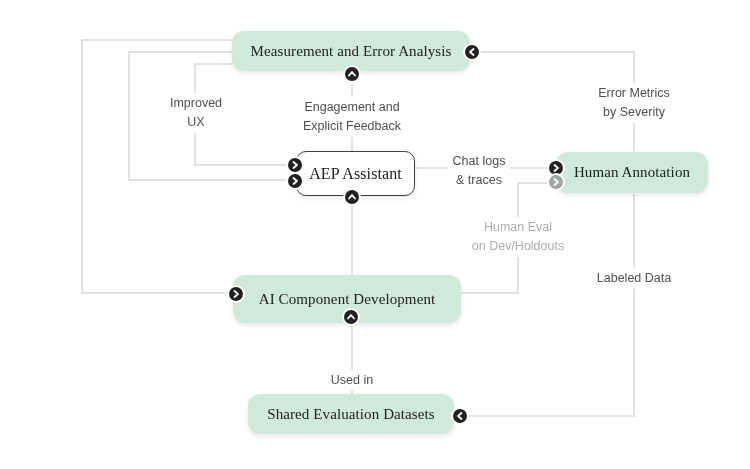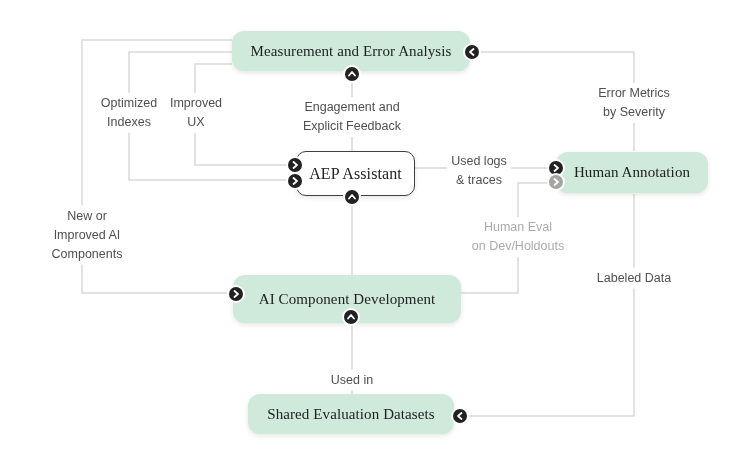--- a/index.html
+++ b/index.html
@@ -42,48 +42,39 @@
     <polyline points="232,64 195,64 195,165 289,165"></polyline>
     <polyline points="352,151 352,81"></polyline>
     <polyline points="414,168 549,168"></polyline>
     <polyline points="461,293 518,293 518,183 549,183"></polyline>
     <polyline points="634,151 634,52 478,52"></polyline>
     <polyline points="634,194 634,416 467,416"></polyline>
     <polyline points="352,394 352,324"></polyline>
     <polyline points="352,196 352,275"></polyline>
   </svg>
 
-  <div class="elabel" style="left:129px;top:113px;">
-    <span style="display:block">Optimized</span>
-    <span style="display:block">Indexes</span>
-  </div>
   <div class="elabel" style="left:352px;top:117px;">
     <span style="display:block">Engagement and</span>
     <span style="display:block">Explicit Feedback</span>
   </div>
   <div class="elabel" style="left:196px;top:113px;">
     <span style="display:block">Improved</span>
     <span style="display:block">UX</span>
   </div>
   <div class="elabel" style="left:634px;top:103px;">
     <span style="display:block">Error Metrics</span>
     <span style="display:block">by Severity</span>
   </div>
   <div class="elabel" style="left:479px;top:171px;">
-    <span style="display:block">Used logs</span>
+    <span style="display:block">Chat logs</span>
     <span style="display:block">&amp; traces</span>
   </div>
   <div class="elabel muted" style="left:518px;top:237px;">
     <span style="display:block">Human Eval</span>
     <span style="display:block">on Dev/Holdouts</span>
-  </div>
-  <div class="elabel" style="left:87px;top:235px;">
-    <span style="display:block">New or</span>
-    <span style="display:block">Improved AI</span>
-    <span style="display:block">Components</span>
   </div>
   <div class="elabel" style="left:634px;top:278px;">
     <span style="display:block">Labeled Data</span>
   </div>
   <div class="elabel" style="left:352px;top:380px;">
     <span style="display:block">Used in</span>
   </div>
 
   <div class="node green" style="left:232px;top:31px;width:238px;height:40px;">Measurement and Error Analysis</div>
 

